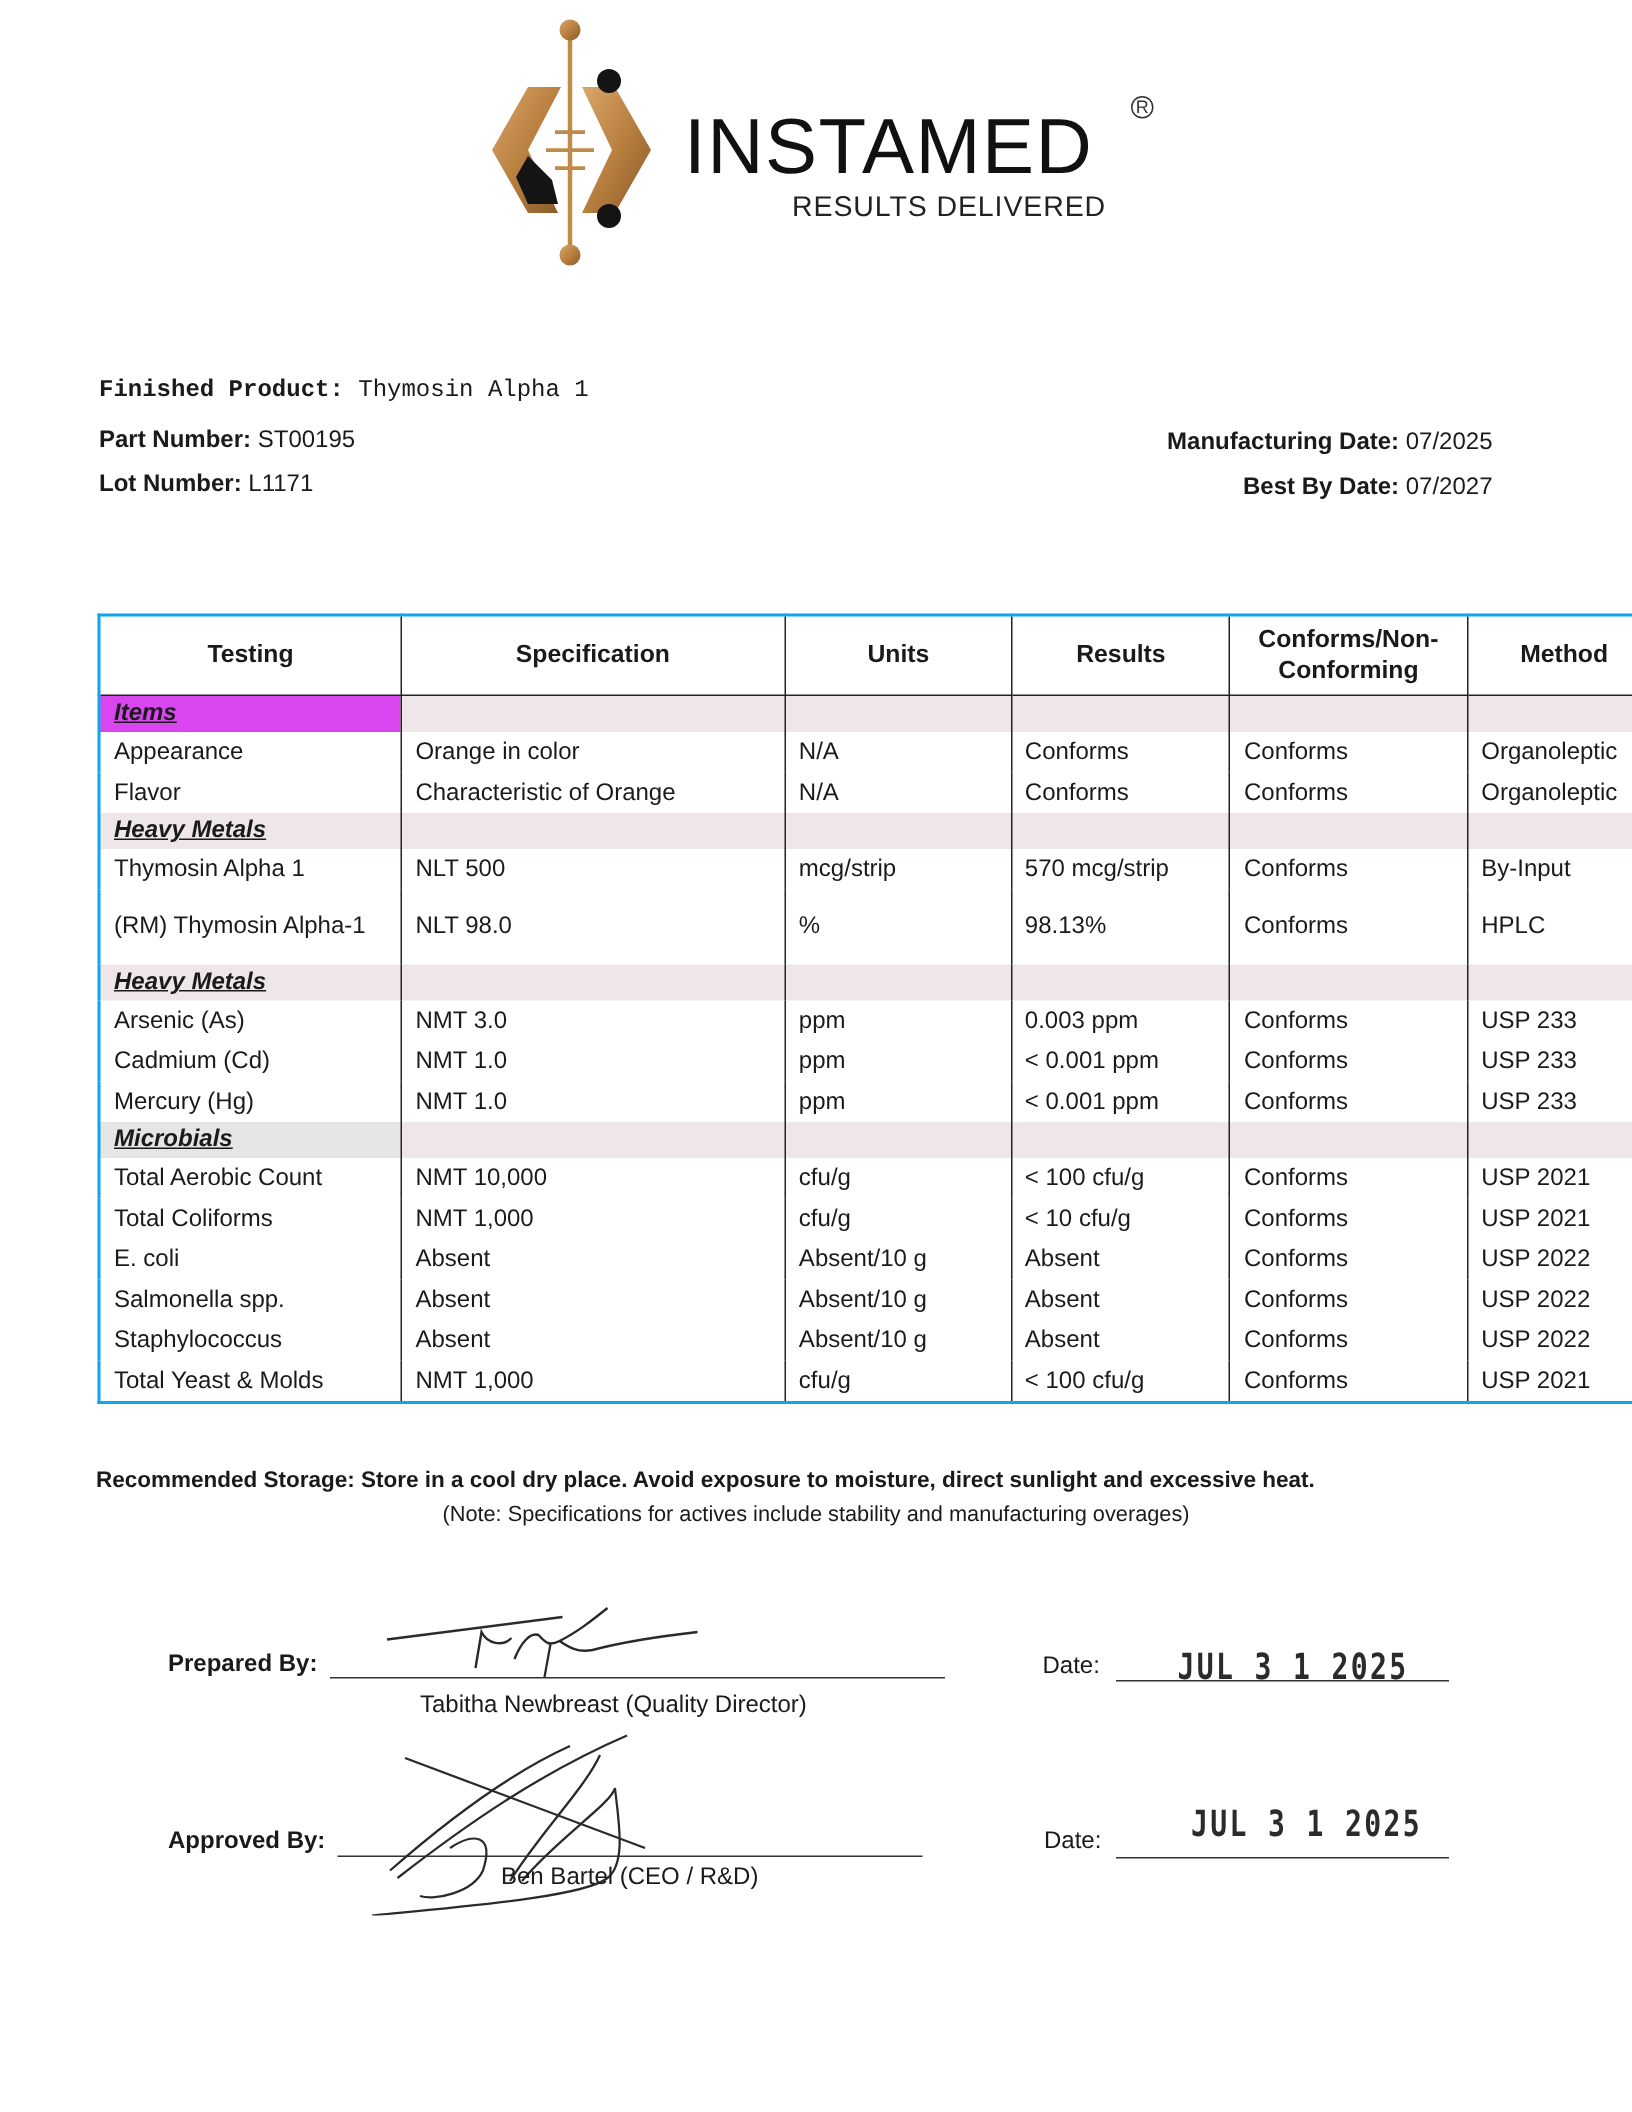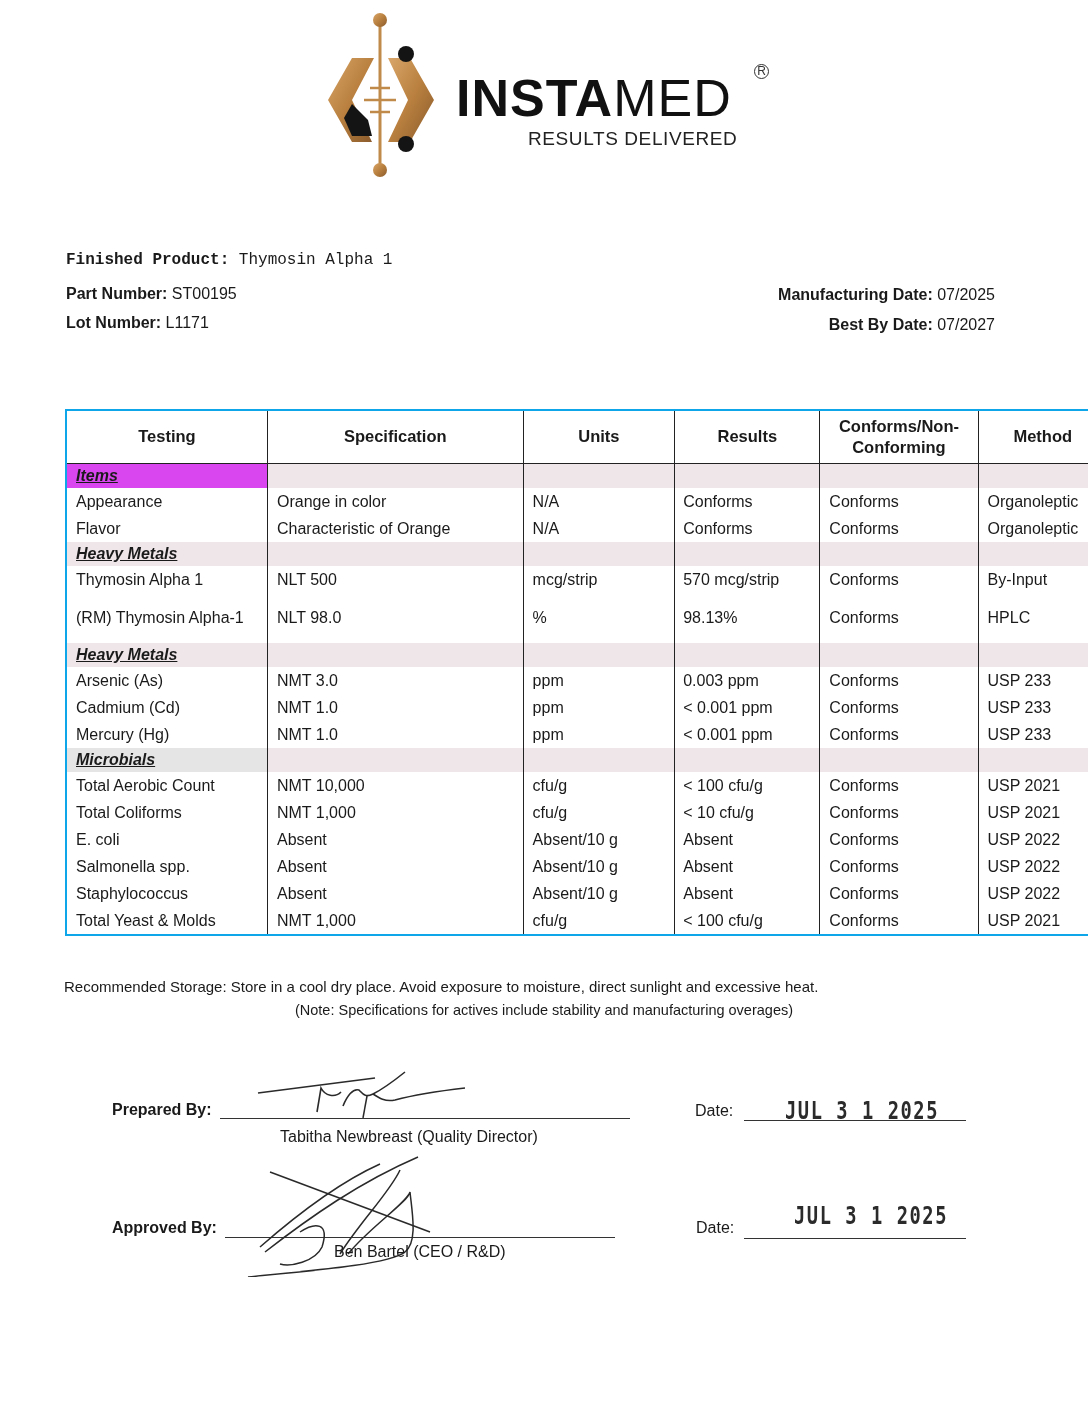--- a/index.html
+++ b/index.html
@@ -3,21 +3,21 @@
 <meta charset="utf-8">
 <style>
   html, body { margin: 0; padding: 0; background: #ffffff; }
   body { width: 1088px; height: 1408px; position: relative; overflow: hidden;
          font-family: "Liberation Sans", sans-serif; color: #1a1a1a; }
 
   
   .logo { position: absolute; left: 322px; top: 8px; width: 460px; height: 175px; }
   .logo svg { position: absolute; left: 0; top: 0; }
   .brand { position: absolute; left: 134px; top: 64px; font-size: 52px; letter-spacing: 1px; color: #111; line-height: 1; }
-  .brand b { font-weight: 700; }
+  .brand b { font-weight: 400; }
   .brand span.light { font-weight: 400; }
   .reg { position: absolute; left: 432px; top: 56px; font-size: 12px; border: 1px solid #333; border-radius: 50%; width: 13px; height: 13px; line-height: 13px; text-align: center; color: #333; }
   .tagline { position: absolute; left: 206px; top: 120px; font-size: 19px; letter-spacing: 0.6px; color: #222; }
 
   
   .info { position: absolute; font-size: 16px; color: #1a1a1a; }
   .info .lbl { font-weight: bold; }
   .product { left: 66px; top: 251px; font-size: 16px; font-family: Liberation Mono, monospace; }
   .part { left: 66px; top: 285px; }
   .lot { left: 66px; top: 314px; }
@@ -34,21 +34,21 @@
   table.coa tr.tall td { height: 50px; line-height: 1.45; }
   table.coa col.c1 { width: 186px; }
   table.coa col.c2 { width: 236px; }
   table.coa col.c3 { width: 140px; }
   table.coa col.c4 { width: 134px; }
   table.coa col.c5 { width: 146px; }
   table.coa col.c6 { width: 120px; }
   table.coa td.res { padding-left: 8px; }
   table.coa td.meth { padding-left: 9px; }
 
-  .storage { position: absolute; left: 64px; top: 978px; font-size: 15px; font-weight: normal; color: #1a1a1a; }
+  .storage { position: absolute; left: 64px; top: 978px; font-size: 15px; font-weight: bold; color: #1a1a1a; }
   .note { position: absolute; left: 0; width: 1088px; top: 1002px; text-align: center; font-size: 14.5px; color: #1a1a1a; padding-left: 0; }
   .note span { position: relative; left: 0; }
 
   
   .sig-label { position: absolute; font-size: 16px; font-weight: bold; }
   .sig-line { position: absolute; border-bottom: 1.3px solid #333; }
   .sig-name { position: absolute; font-size: 16px; }
   .date-label { position: absolute; font-size: 16px; text-align: right; }
   .stamp { position: absolute; font-family: "DejaVu Sans Mono", monospace; font-size: 24px; letter-spacing: 2px; color: #2b2b2b; transform: scaleX(0.78); transform-origin: left center; font-weight: bold; }
   .scribble { position: absolute; }

